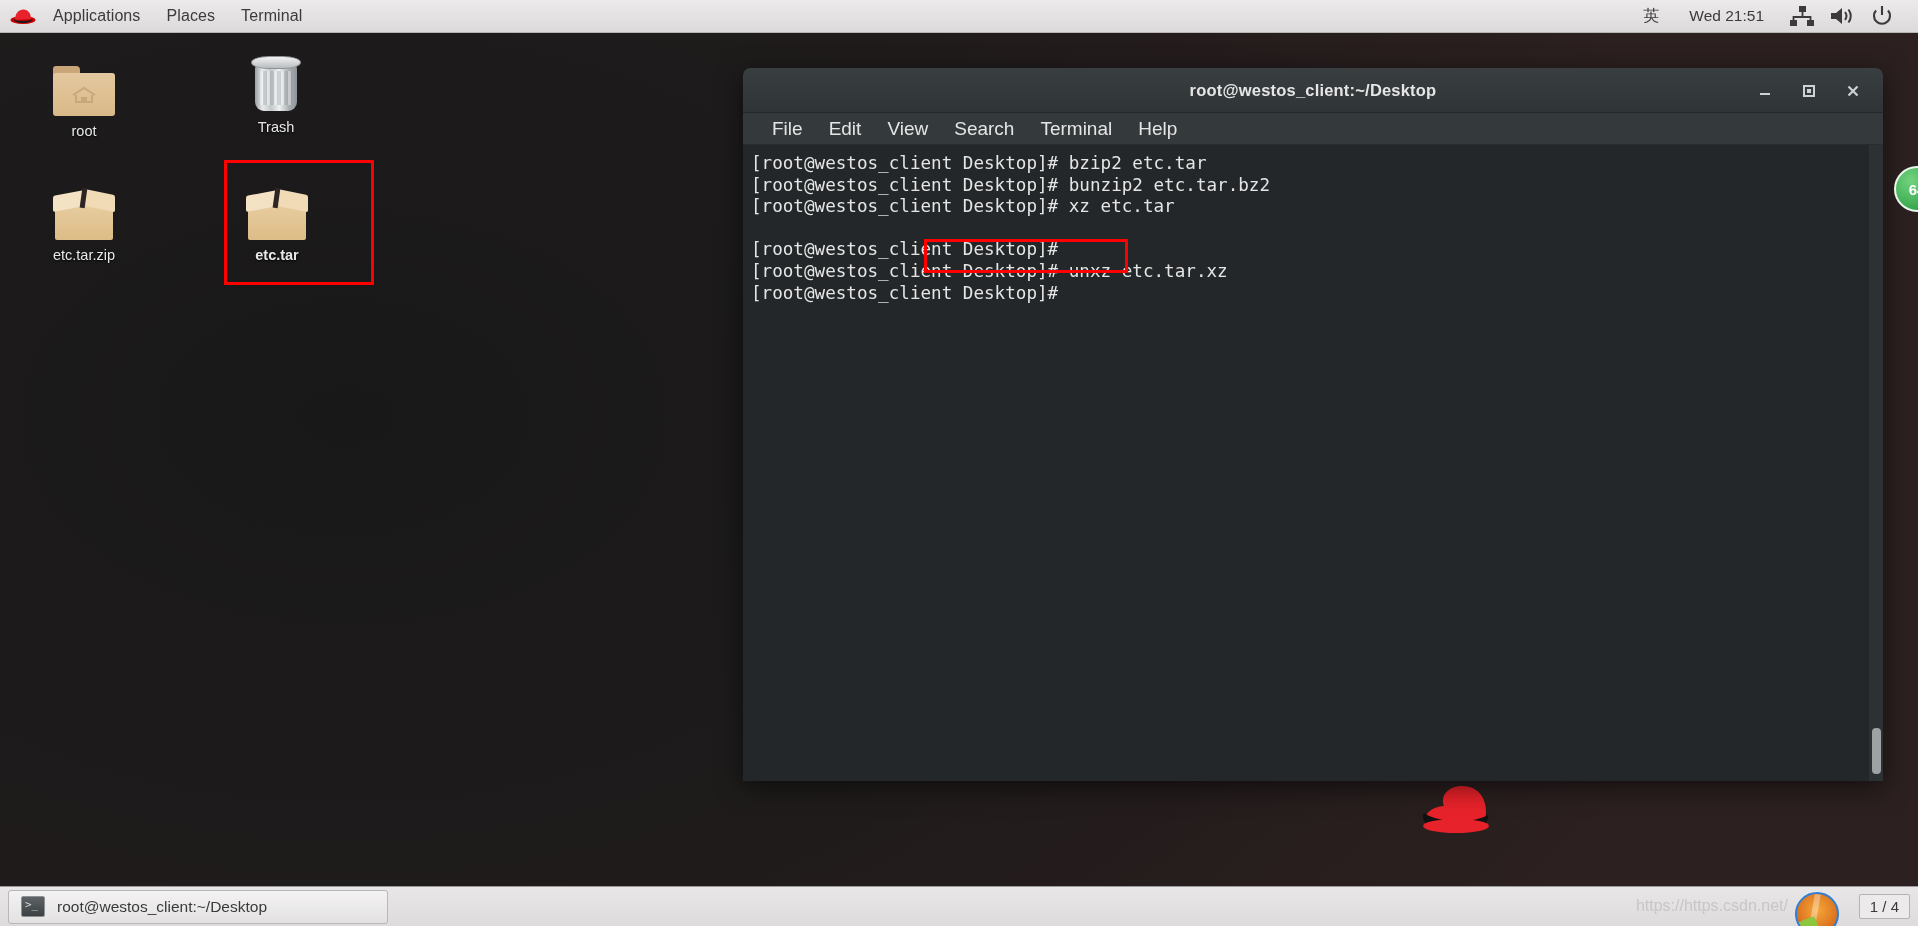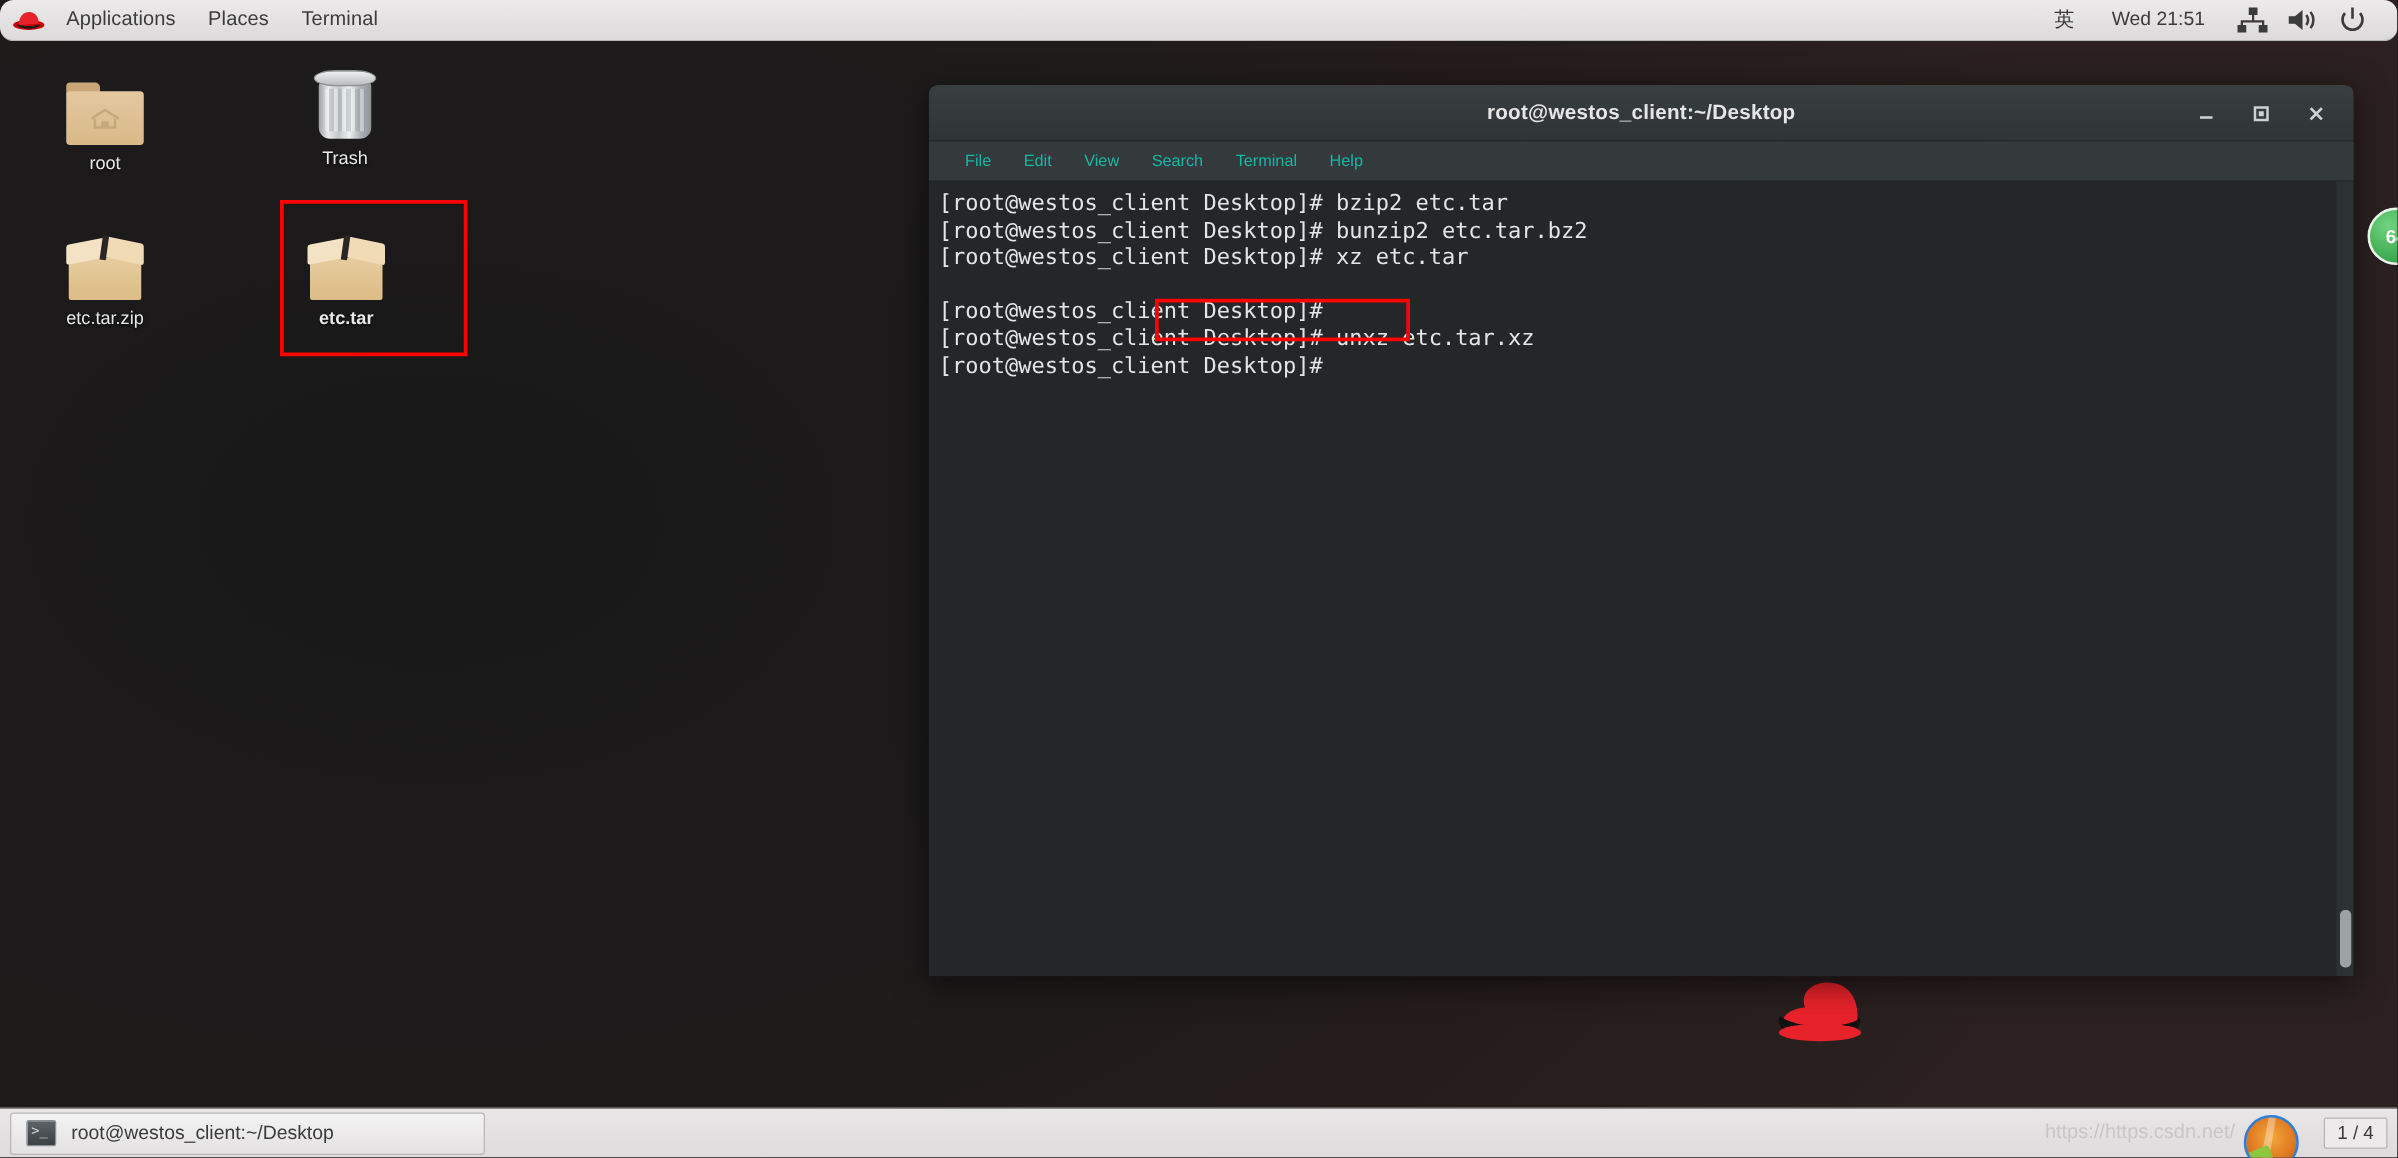--- a/index.html
+++ b/index.html
@@ -17,21 +17,20 @@
       radial-gradient(ellipse 1400px 900px at 18% 45%, #191818 0%, #1d1b1b 45%, #241c1c 72%, #2c2020 100%);
   }
 
   
   .top-panel {
     position:absolute; top:0; left:0; width:1918px; height:33px;
     background:linear-gradient(to bottom, #eceaea 0%, #e2e0e0 60%, #dcdada 100%);
     border-bottom:1px solid #b6b4b4;
     display:flex; align-items:center;
     z-index:30;
-    border-radius:11px;
   }
   .top-panel .left { display:flex; align-items:center; padding-left:10px; }
   .top-panel .right { display:flex; align-items:center; margin-left:auto; padding-right:16px; }
   .menu-item {
     font-size:16px; color:#3b3b3b; padding:3px 13px; cursor:default;
     letter-spacing:.1px; white-space:nowrap;
   }
   .rh-hat-small { width:26px; height:17px; position:relative; margin-right:4px; }
   .tray-item { font-size:15.5px; color:#3b3b3b; padding:0 10px; display:flex; align-items:center; }
   .tray-ime { font-size:16px; padding:0 12px 0 4px; }
@@ -122,21 +121,21 @@
   .win-btn {
     width:44px; height:45px; display:flex; align-items:center; justify-content:center;
     color:#cfd2d2; cursor:default;
   }
   .win-btn svg { display:block; }
   .term-menubar {
     height:32px; background:#343a3c; display:flex; align-items:center;
     padding-left:16px; border-bottom:1px solid #272d2f;
   }
   .term-menu {
-    font-size:13px; color:#14b8a6; padding:2px 13px; cursor:default;
+    font-size:19px; color:#e5e5e5; padding:2px 13px; cursor:default;
   }
   .term-body {
     position:relative; height:calc(713px - 45px - 32px);
     background:#232729; padding:8px 0 0 4px; overflow:hidden;
   }
   .term-line {
     font-family:"DejaVu Sans Mono", monospace;
     font-size:17.6px; line-height:21.6px; color:#e5e5e5;
     white-space:pre; padding-left:4px;
   }

